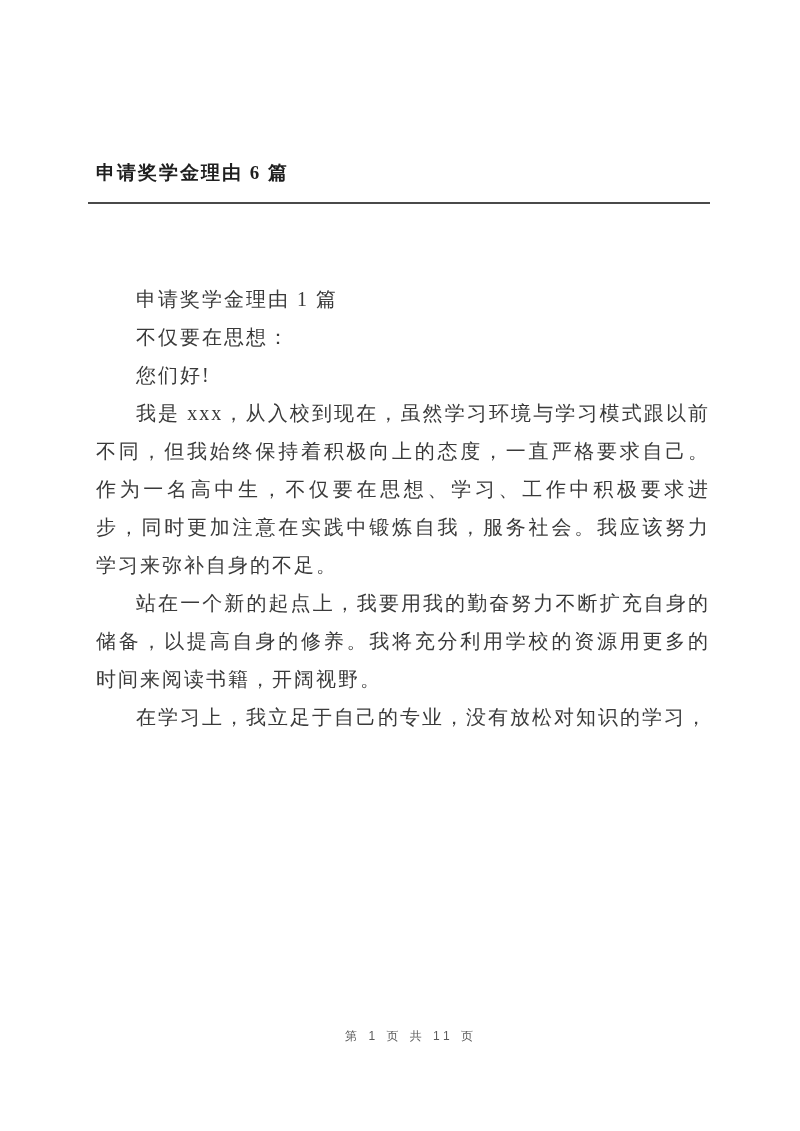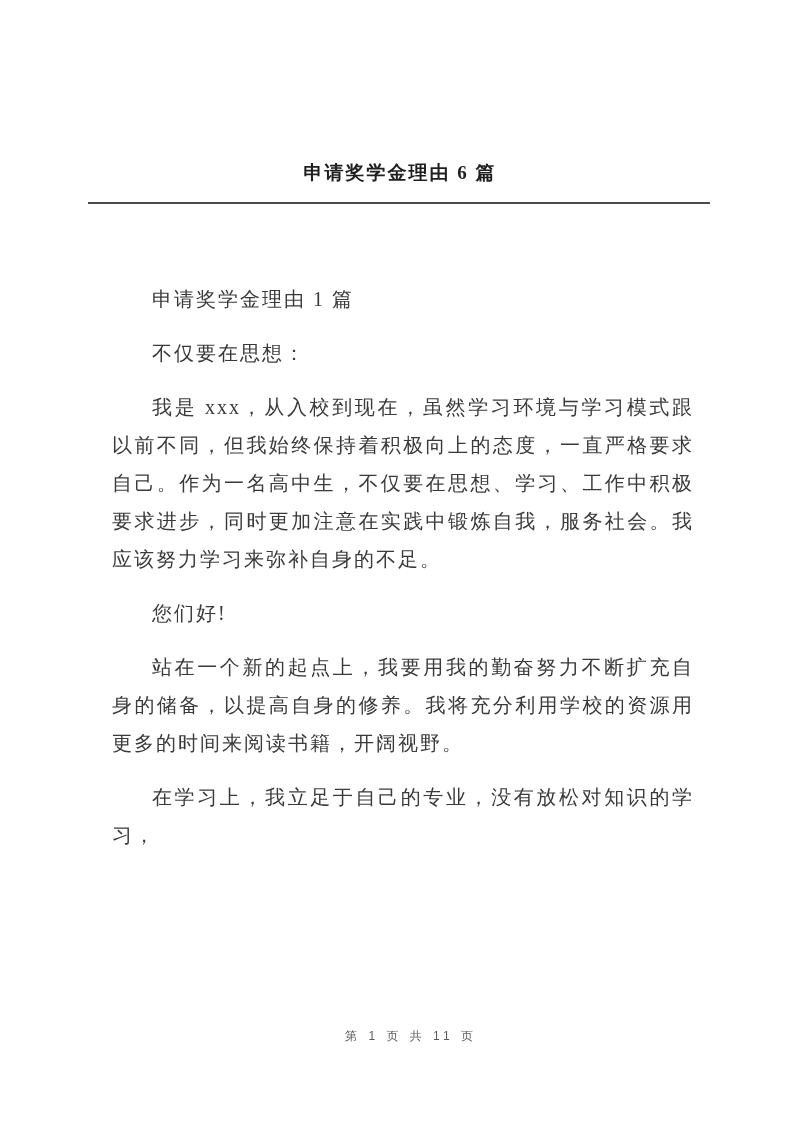--- a/index.html
+++ b/index.html
@@ -17,42 +17,42 @@
   }
   .page {
     box-sizing: border-box;
     width: 800px;
     height: 1131px;
     padding: 160px 90px 0 96px;
     position: relative;
   }
   .doc-title {
     margin: 0 6px 16px 0;
-    text-align: center;
+    text-align: left;
     font-size: 19px;
     font-weight: bold;
     color: #1f1f1f;
     letter-spacing: 2px;
   }
   .title-divider {
     border: none;
     border-top: 2px solid #4a4a4a;
     height: 0;
     margin: 0 0 0 -8px;
   }
   .content {
     margin-top: 76px;
     font-size: 20px;
     line-height: 38px;
     letter-spacing: 2px;
     text-align: justify;
     color: #3a3a3a;
   }
   .content p {
-    margin: 16px;
+    margin: 0;
     text-indent: 2em;
     word-break: break-all;
   }
   .footer {
     position: absolute;
     left: 11px;
     top: 1028px;
     width: 800px;
     text-align: center;
     font-size: 12px;
@@ -63,21 +63,21 @@
 </style>
 </head>
 <body>
 
 <div class="page">
   <h1 class="doc-title">申请奖学金理由 6 篇</h1>
   <hr class="title-divider">
   <div class="content">
     <p>申请奖学金理由 1 篇</p>
     <p>不仅要在思想：</p>
+    <p>您们好!</p>
     <p>我是 xxx，从入校到现在，虽然学习环境与学习模式跟以前不同，但我始终保持着积极向上的态度，一直严格要求自己。作为一名高中生，不仅要在思想、学习、工作中积极要求进步，同时更加注意在实践中锻炼自我，服务社会。我应该努力学习来弥补自身的不足。</p>
-    <p>您们好!</p>
     <p>站在一个新的起点上，我要用我的勤奋努力不断扩充自身的储备，以提高自身的修养。我将充分利用学校的资源用更多的时间来阅读书籍，开阔视野。</p>
     <p>在学习上，我立足于自己的专业，没有放松对知识的学习，</p>
   </div>
   <div class="footer">
     <span>第 1 页 共 11 页</span>
   </div>
 </div>
 
 </body></html>

